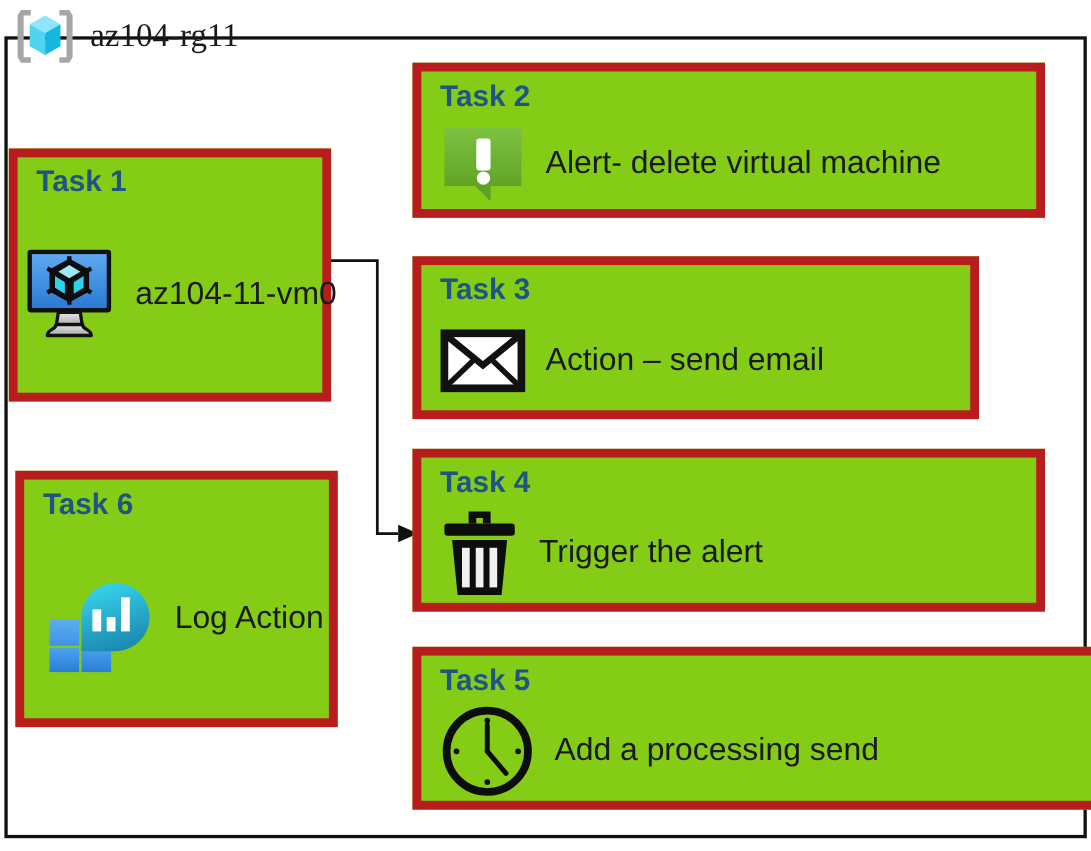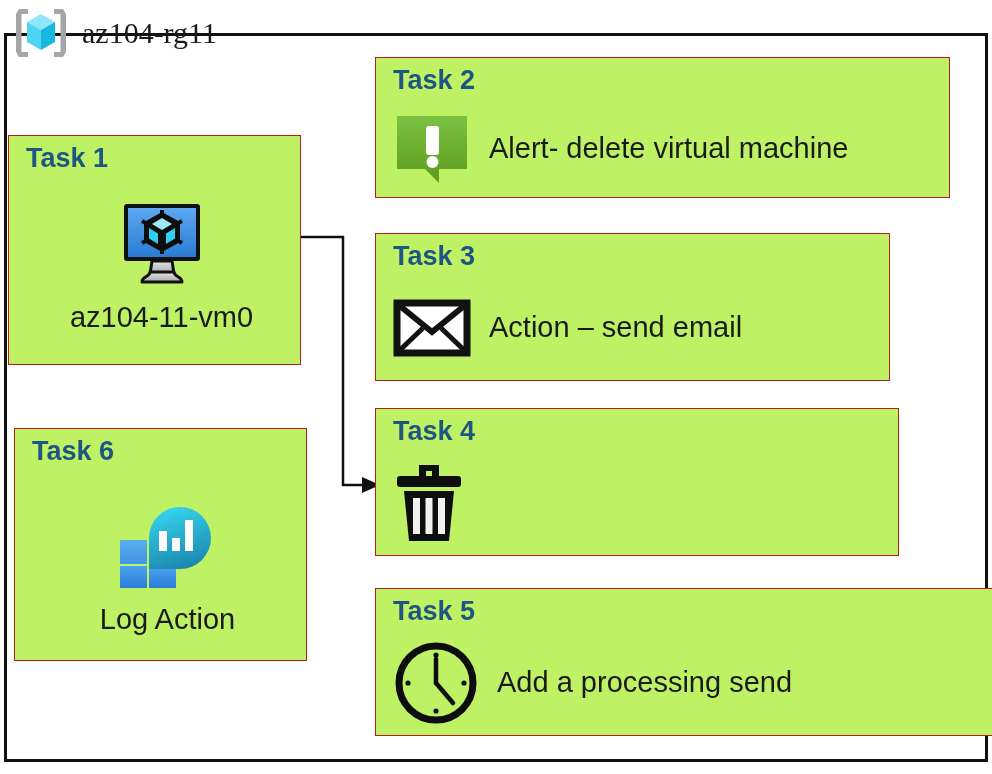--- a/index.html
+++ b/index.html
@@ -59,22 +59,22 @@
   
   .rg-icon {
     width: 62px;
     height: 56px;
     display: block;
   }
 
   
   .card {
     position: absolute;
-    background: #bef264;
-    border: 1px solid #b91c1c;
+    background: #84cc16;
+    border: 8px solid #b91c1c;
     box-sizing: border-box;
   }
   .card-title {
     position: absolute;
     left: 17px;
     top: 9px;
     font-size: 27px;
     font-weight: bold;
     color: #1f5582;
     line-height: 1;
@@ -98,40 +98,40 @@
   }
 
   
   .card-body-col {
     position: absolute;
     left: 0;
     right: 0;
     top: 44px;
     bottom: 8px;
     display: flex;
-    flex-direction: column;
+    flex-direction: row;
     align-items: center;
     justify-content: center;
     gap: 14px;
     margin-left: 14px;
   }
   .card-label-center {
     font-size: 29px;
     color: #1a1a1a;
     white-space: nowrap;
     text-align: center;
     line-height: 1.1;
   }
 
   
   #card-task1 { left: 8px;  top: 135px; width: 293px; height: 230px; }
   #card-task6 { left: 14px;  top: 428px; width: 293px; height: 233px; }
   #card-task2 { left: 375px; top: 57px;  width: 575px; height: 141px; }
   #card-task3 { left: 375px; top: 233px; width: 515px; height: 148px; }
-  #card-task4 { left: 375px; top: 408px; width: 524px; height: 148px; text-align: right; }
+  #card-task4 { left: 375px; top: 408px; width: 575px; height: 148px; text-align: right; }
   #card-task5 { left: 375px; top: 588px; width: 633px; height: 148px; }
 
   
   .connector {
     position: absolute;
     left: 0;
     top: 0;
     width: 992px;
     height: 774px;
     pointer-events: none;
@@ -281,20 +281,21 @@
         <path d="M26 4 L46 4 L46 15 L39 15 L39 10 L33 10 L33 15 L26 15 Z" fill="#0d0d0d"></path>
 
         <rect x="4" y="15" width="64" height="11" rx="3" fill="#0d0d0d"></rect>
 
         <path d="M11 30 L61 30 L56 80 L16 80 Z" fill="#0d0d0d"></path>
 
         <rect x="20" y="37" width="7" height="36" fill="#f1f1f1"></rect>
         <rect x="32.5" y="37" width="7" height="36" fill="#f1f1f1"></rect>
         <rect x="45" y="37" width="7" height="36" fill="#f1f1f1"></rect>
       </svg>
+      <div class="card-label">Trigger the alert</div>
     </div>
   </div>
 
   <div class="card" id="card-task5">
     <div class="card-title">Task 5</div>
     <div class="card-body-row">
       <svg class="icon-box" width="86" height="86" viewBox="0 0 86 86">
         <circle cx="43" cy="43" r="37" fill="none" stroke="#0d0d0d" stroke-width="7"></circle>
 
         <circle cx="43" cy="15" r="2.6" fill="#0d0d0d"></circle>

